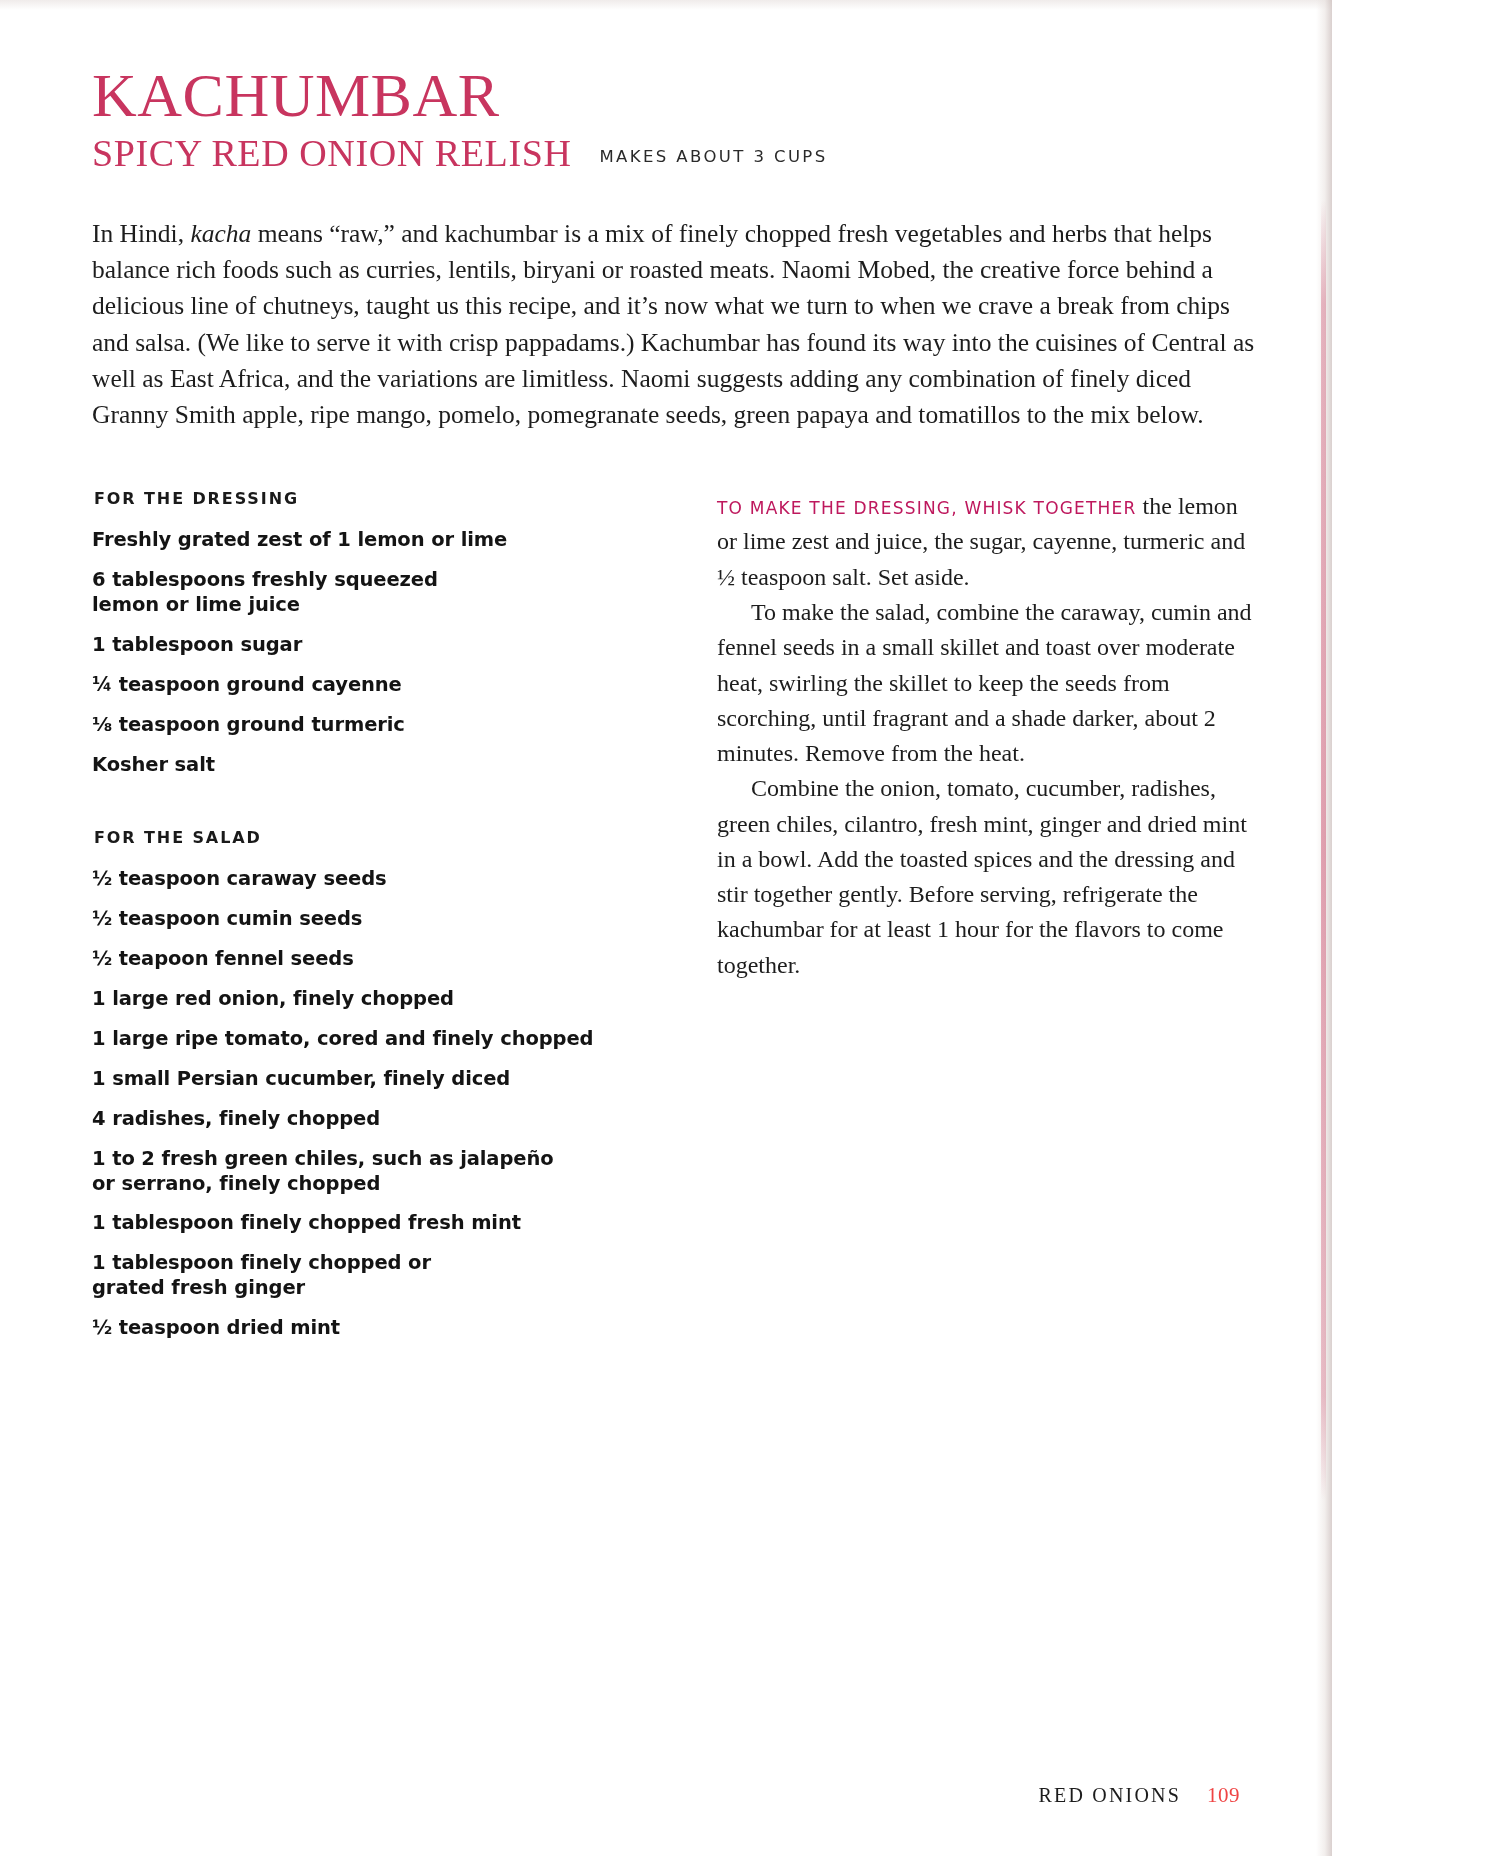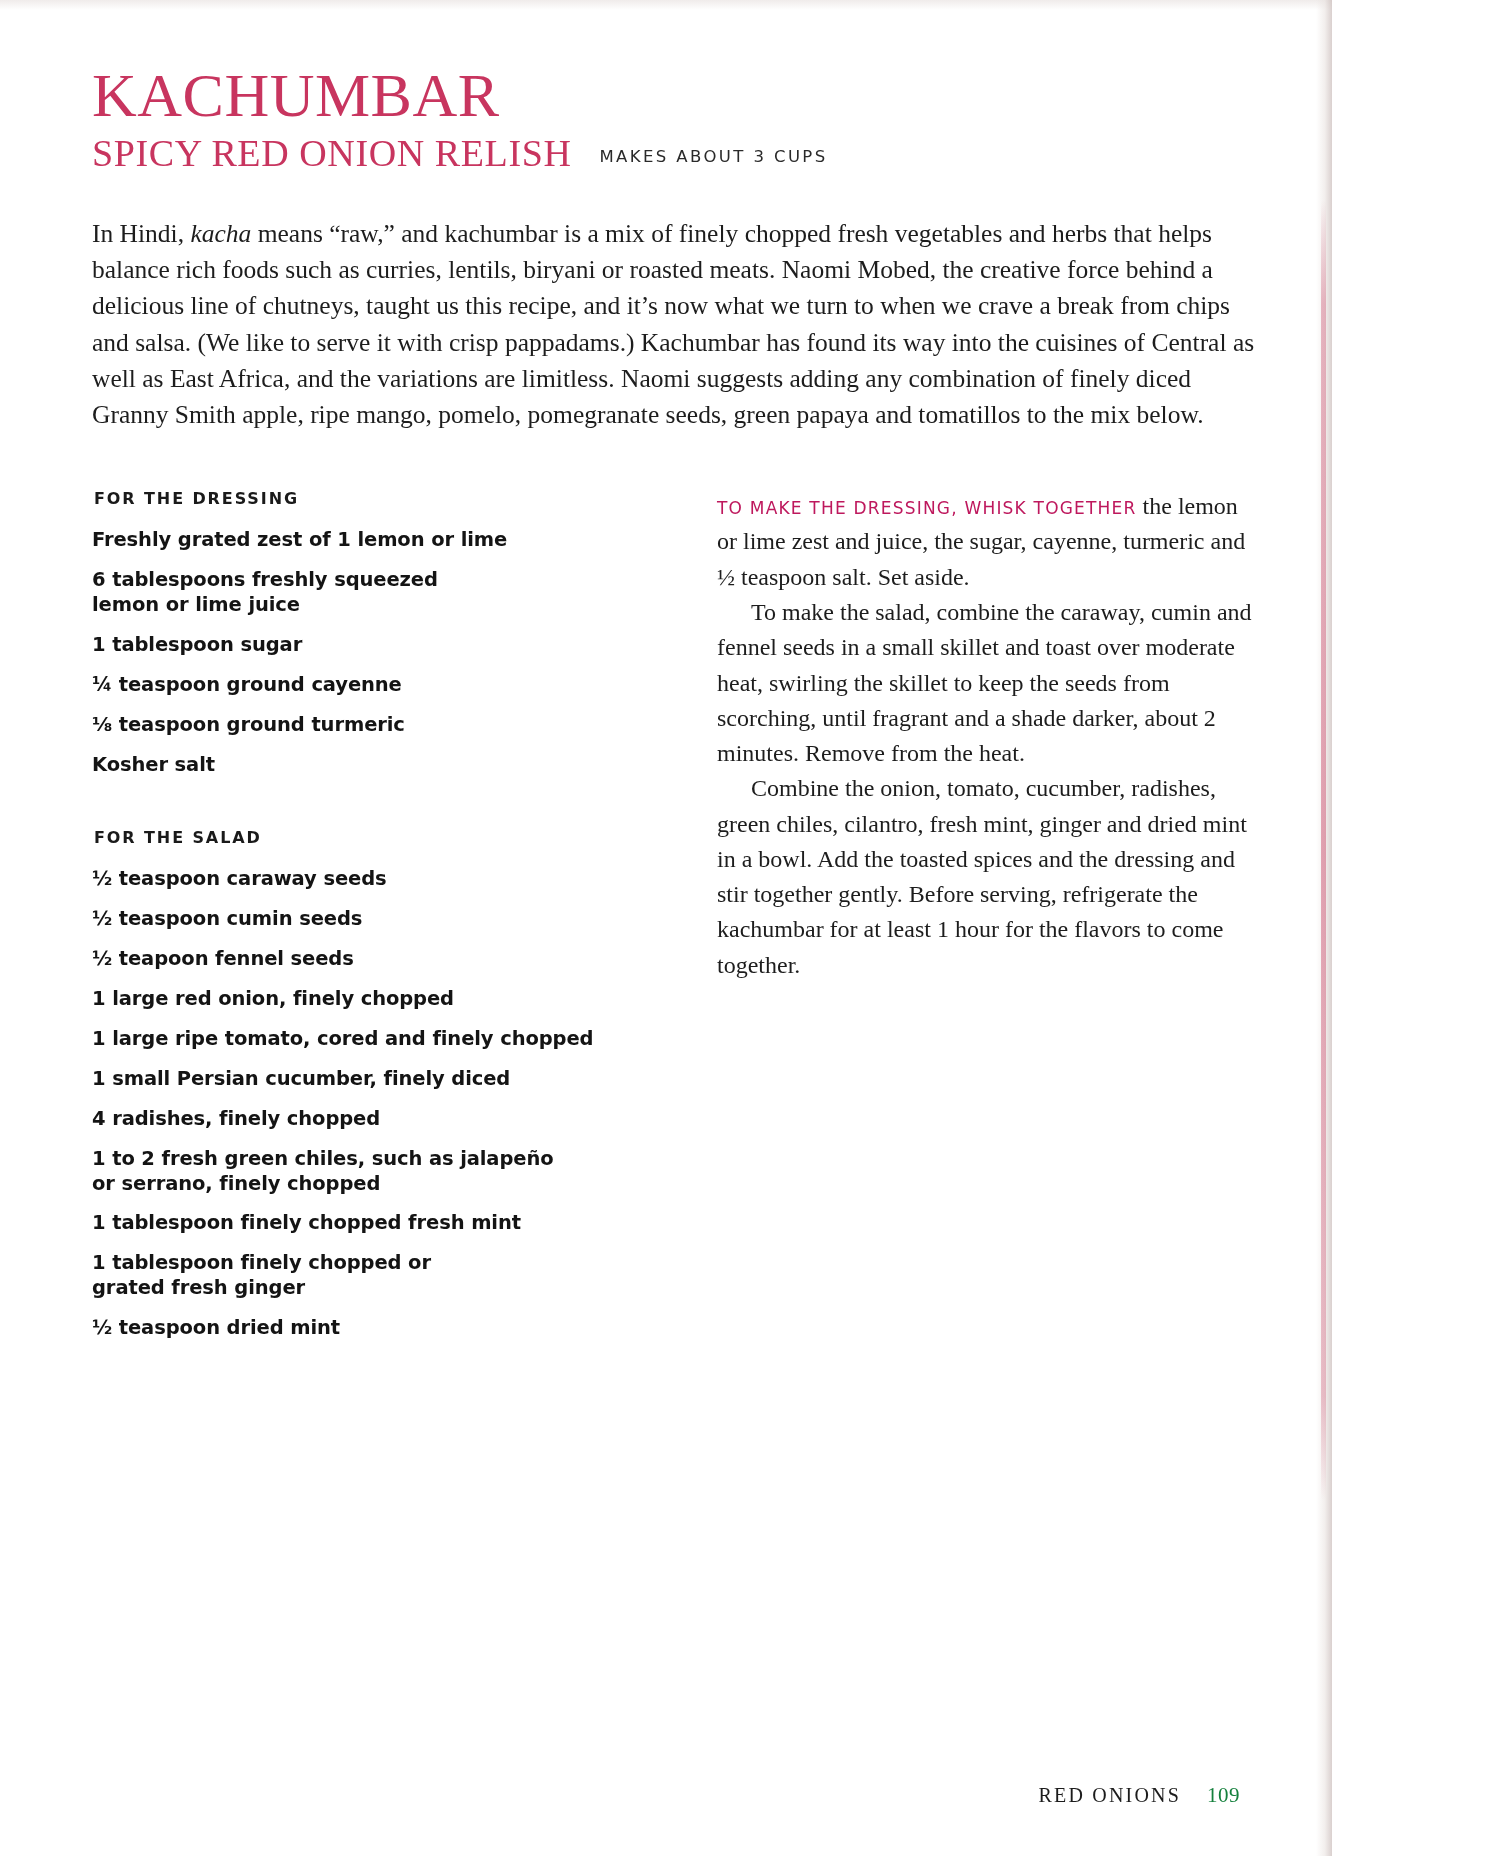--- a/index.html
+++ b/index.html
@@ -184,21 +184,21 @@
     font-family: "Liberation Serif", serif;
   }
   .footer-chapter {
     font-size: 20px;
     letter-spacing: 2.2px;
     color: #1c1c1c;
   }
   .footer-page {
     font-size: 21px;
     letter-spacing: 0.5px;
-    color: #15803d;
+    color: #ef4444;
   }
 </style>
 </head>
 <body>
 
 <div class="page">
 
   <div class="page-edge-top"></div>
   <div class="page-edge-right"></div>
   <div class="page-edge-stripe"></div>

